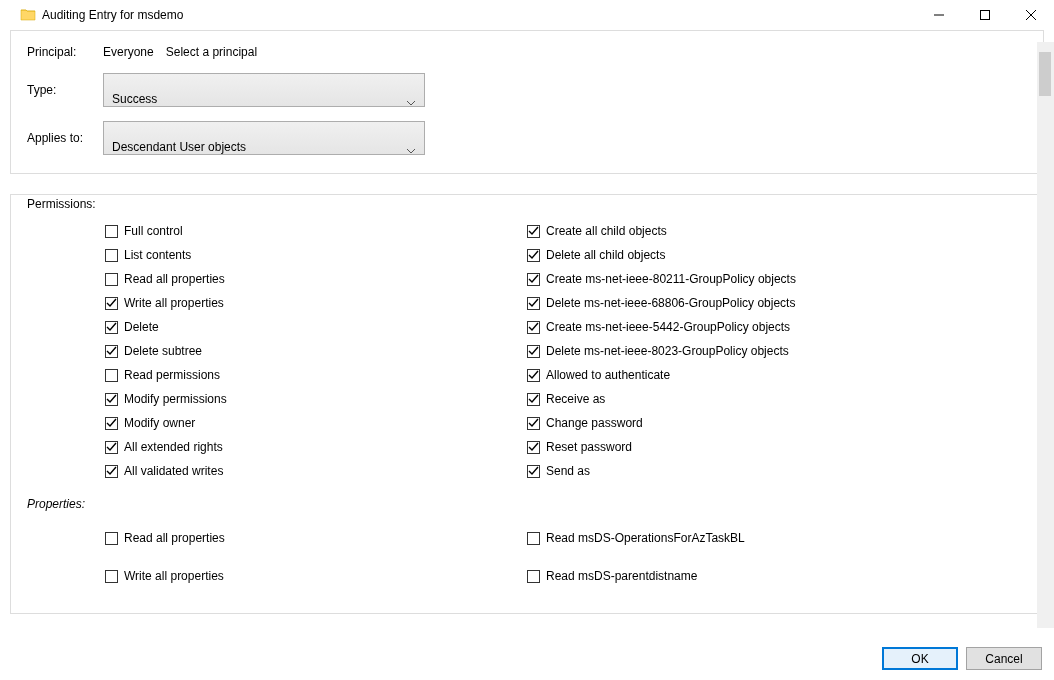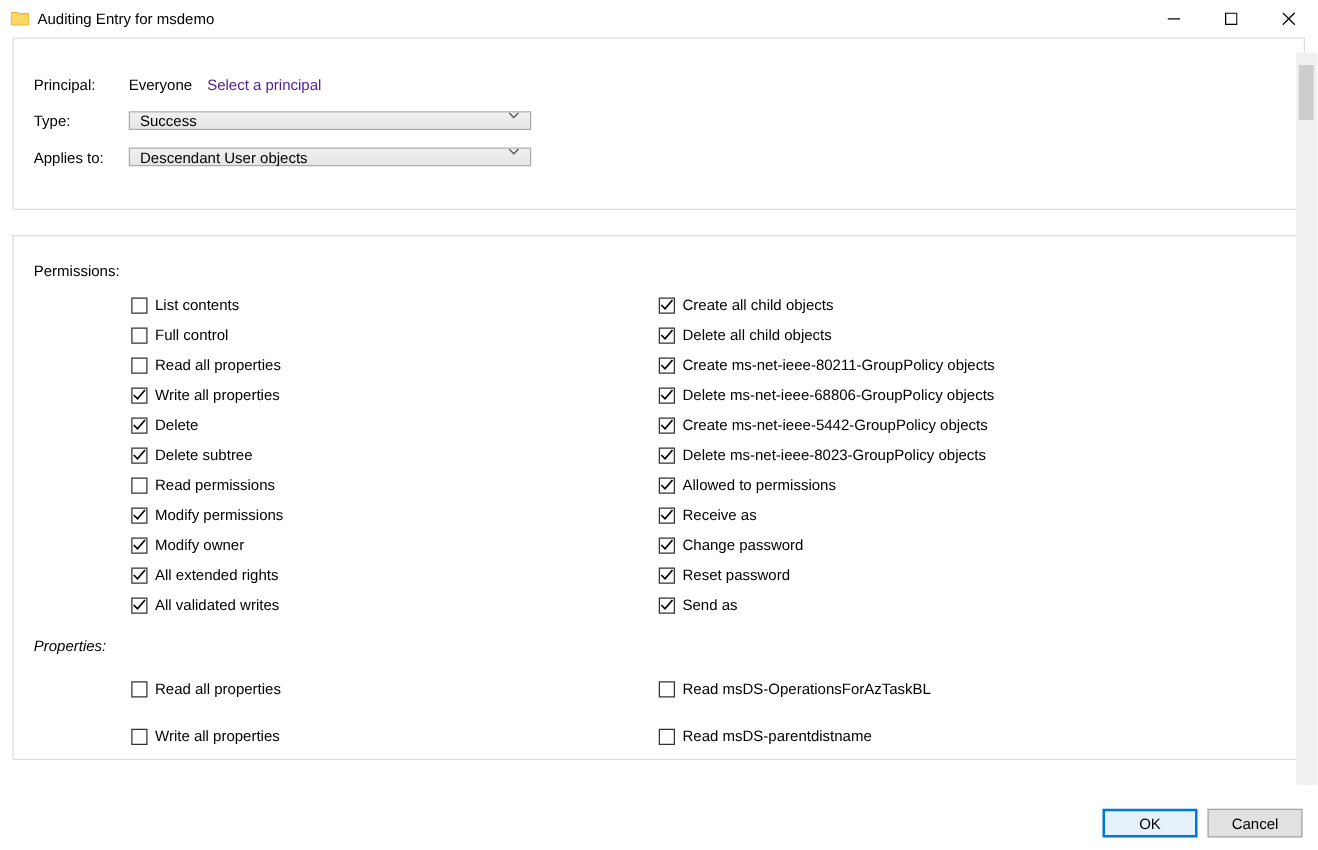--- a/index.html
+++ b/index.html
@@ -15,21 +15,21 @@
     position: relative;
   }
 
   
   .titlebar {
     display: flex;
     align-items: center;
     height: 30px;
     background: #fff;
     border-bottom: 1px solid #fff;
-    padding-left: 8px;
+    padding-left: 20px;
   }
   .titlebar .folder-icon {
     width: 16px; height: 16px;
     margin-right: 6px;
     display: inline-flex;
     align-items: center;
     justify-content: center;
   }
   .titlebar .title-text { flex: 0 0 auto; }
   .titlebar .spacer { flex: 1 1 auto; }
@@ -43,61 +43,61 @@
   }
   .win-btn svg { width: 10px; height: 10px; }
 
   
   .outer {
     padding: 0 10px 10px 10px;
   }
   .panel {
     border: 1px solid #ddd;
     background: #fff;
-    padding: 30px 16px;
+    padding: 14px 16px;
   }
   .row {
     display: flex;
     align-items: center;
     margin-bottom: 14px;
   }
   .row:last-child { margin-bottom: 4px; }
   .row-label {
     width: 76px;
     flex: 0 0 76px;
   }
   .principal-value { margin-right: 12px; }
   .link {
-    color: #4c1d95;
+    color: #000000;
     cursor: pointer;
   }
   .select {
     width: 322px;
-    height: 15px;
+    height: 34px;
     border: 1px solid #adadad;
     background: linear-gradient(#f0f0f0,#e5e5e5);
     display: flex;
-    align-items: flex-start;
+    align-items: flex-end;
     padding: 0 4px 0 8px;
     position: relative;
   }
   .select .sel-text { flex: 1; }
   .select .chev {
     width: 18px;
     display: flex;
     align-items: center;
     justify-content: center;
   }
 
   
   .perm-panel {
     border: 1px solid #ddd;
     background: #fff;
     margin-top: 20px;
-    padding: 21px 16px 8px 16px;
+    padding: 2px 16px 8px 16px;
     height: 420px;
     position: relative;
   }
   .section-label { margin-bottom: 8px; }
   .cols {
     display: flex;
   }
   .col {
     flex: 0 0 50%;
     padding-left: 78px;
@@ -226,25 +226,25 @@
       </div>
     </div>
   </div>
 
   <div class="perm-panel">
     <div class="section-label">Permissions:</div>
     <div class="cols">
       <div class="col" id="perm-left">
           <div class="chk-row">
             <span class="chk"></span>
+            <span>Full control</span>
+          </div>
+          <div class="chk-row">
+            <span class="chk"></span>
             <span>List contents</span>
-          </div>
-          <div class="chk-row">
-            <span class="chk"></span>
-            <span>Full control</span>
           </div>
           <div class="chk-row">
             <span class="chk"></span>
             <span>Read all properties</span>
           </div>
           <div class="chk-row">
             <span class="chk checked">
               <svg viewBox="0 0 11 11">
                 <path d="M1 5 L4 8 L10 1" fill="none" stroke="#000" stroke-width="1.4"></path>
               </svg>
@@ -352,21 +352,21 @@
               </svg>
             </span>
             <span>Delete ms-net-ieee-8023-GroupPolicy objects</span>
           </div>
           <div class="chk-row">
             <span class="chk checked">
               <svg viewBox="0 0 11 11">
                 <path d="M1 5 L4 8 L10 1" fill="none" stroke="#000" stroke-width="1.4"></path>
               </svg>
             </span>
-            <span>Allowed to permissions</span>
+            <span>Allowed to authenticate</span>
           </div>
           <div class="chk-row">
             <span class="chk checked">
               <svg viewBox="0 0 11 11">
                 <path d="M1 5 L4 8 L10 1" fill="none" stroke="#000" stroke-width="1.4"></path>
               </svg>
             </span>
             <span>Receive as</span>
           </div>
           <div class="chk-row">

